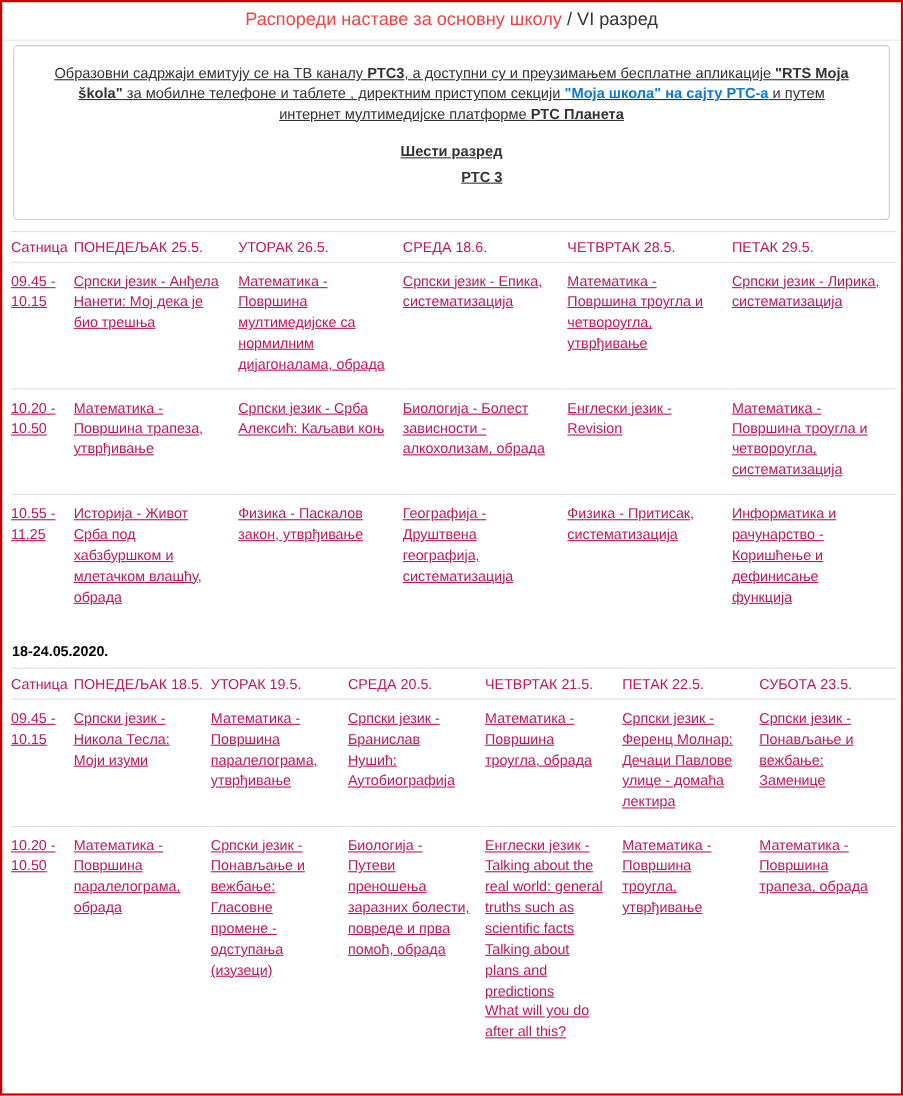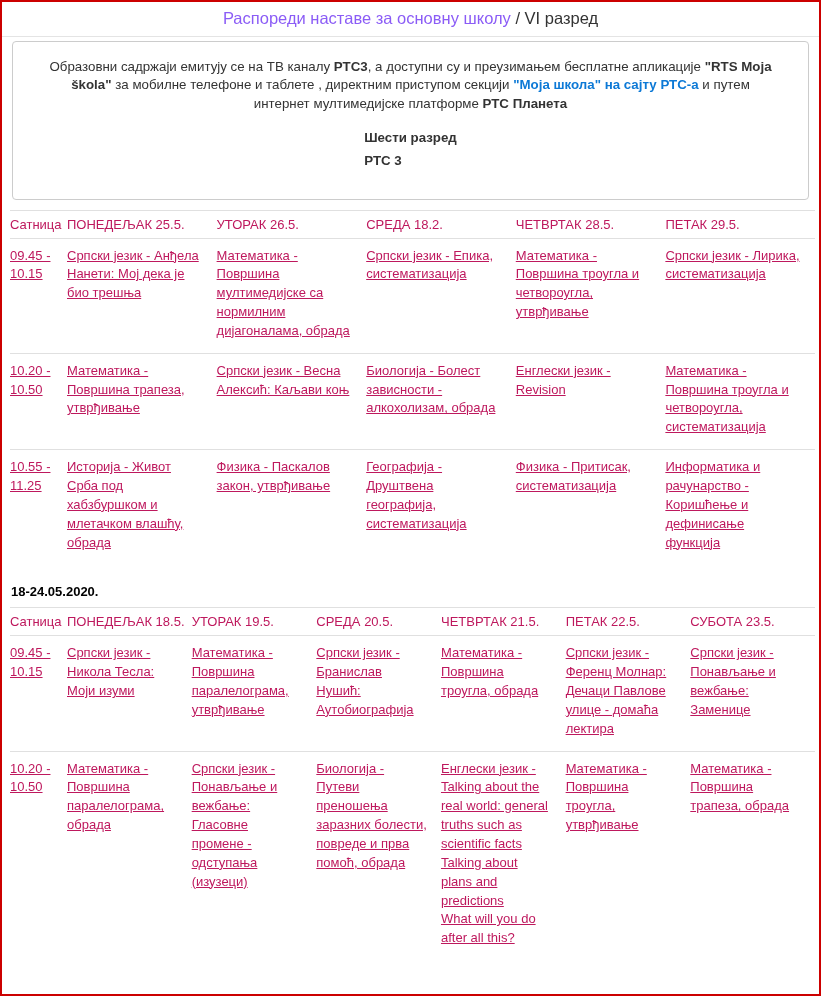--- a/index.html
+++ b/index.html
@@ -12,47 +12,48 @@
     font-family: "Liberation Sans", sans-serif;
     color: #333333;
   }
   
   .title-bar {
     text-align: center;
     padding: 7px 0 8px 0;
     border-bottom: 1px solid #e4e4e4;
     font-size: 16.5px;
   }
-  .title-link { color: #8b5cf6; cursor: pointer; }
+  .title-link { color: #ef4444; cursor: pointer; }
   .title-suffix { color: #333333; margin-top: 37px; }
 
   
   .info-box {
     margin: 4px 10px 10px 10px;
     border: 1px solid #cccccc;
     border-radius: 4px;
     padding: 16px 36px 26px 36px;
     text-align: center;
     font-size: 13.3px;
     line-height: 1.38;
     font-weight: bold;
+    text-decoration: underline;
   }
   .info-p1 { font-weight: normal; margin: 0 0 13px 0; }
   .seg-normal { font-weight: normal; }
   .seg-bold { font-weight: bold; }
   .seg-bold-link { font-weight: bold; color: #0c79d6; cursor: pointer; }
   .info-p2 { margin: 0 0 16px 0; font-weight: bold; }
   .schedule-note {
     display: flex;
     justify-content: center;
     align-items: center;
     gap: 8px;
     font-weight: bold;
   }
-  .note-label { text-align: left; line-height: 1.75; }
+  .note-label { text-align: right; line-height: 1.75; }
   .note-times { text-align: left; }
   .note-time { margin: 11px 0; line-height: 1.3; }
 
   
   .week-table {
     width: 805px;
     margin: 0 8px;
     border-collapse: collapse;
     table-layout: fixed;
     font-size: 13px;
@@ -101,38 +102,38 @@
 РТС 3</div>
   </div>
 </div>
 
 <table class="week-table" id="week1-table">
   <thead>
       <tr>
         <th class="time-col">Сатница</th>
         <th>ПОНЕДЕЉАК 25.5.</th>
         <th>УТОРАК 26.5.</th>
-        <th>СРЕДА 18.2.</th>
+        <th>СРЕДА 18.6.</th>
         <th>ЧЕТВРТАК 28.5.</th>
         <th>ПЕТАК 29.5.</th>
       </tr>
     </thead>
   <tbody>
       <tr>
         <th class="time-col">09.45 - 10.15</th>
         <td>Српски језик  - Анђела Нанети: Мој дека је био трешња</td>
         <td>Математика - Површина мултимедијске са нормилним дијагоналама, обрада</td>
         <td>Српски језик - Епика, систематизација</td>
         <td>Математика - Површина троугла и четвороугла, утврђивање</td>
         <td>Српски језик - Лирика, систематизација</td>
       </tr>
       <tr>
         <th class="time-col">10.20 - 10.50</th>
         <td>Математика - Површина трапеза, утврђивање</td>
-        <td>Српски језик - Весна Алексић: Каљави коњ</td>
+        <td>Српски језик - Срба Алексић: Каљави коњ</td>
         <td>Биологија  - Болест зависности - алкохолизам, обрада</td>
         <td>Енглески језик - Revision</td>
         <td>Математика - Површина троугла и четвороугла, систематизација</td>
       </tr>
       <tr>
         <th class="time-col">10.55 - 11.25</th>
         <td>Историја - Живот Срба под хабзбуршком и млетачком влашћу, обрада</td>
         <td>Физика - Паскалов закон, утврђивање</td>
         <td>Географија -  Друштвена географија, систематизација</td>
         <td>Физика - Притисак, систематизација</td>

